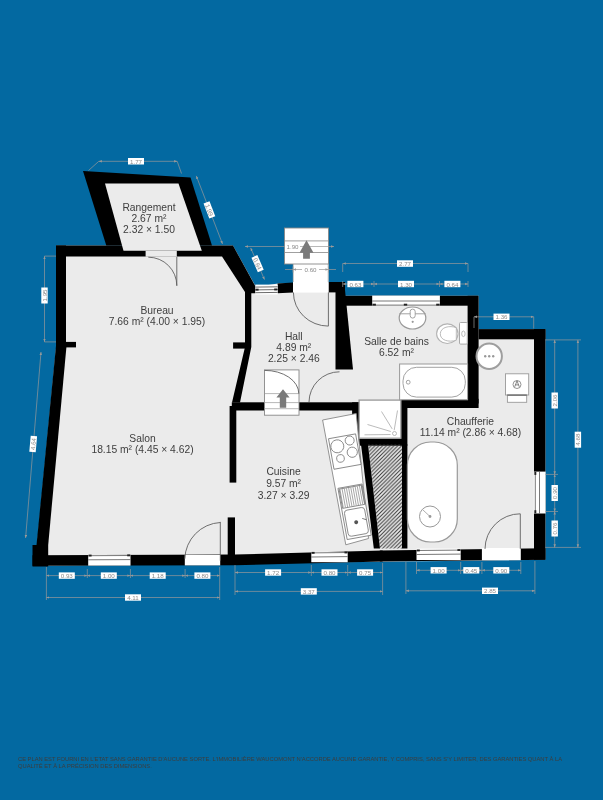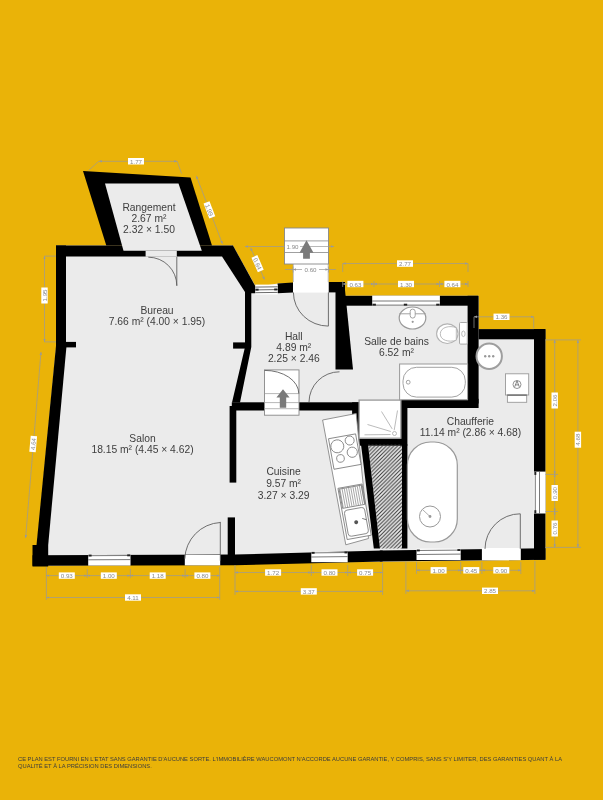--- a/index.html
+++ b/index.html
@@ -1,16 +1,16 @@
 <!DOCTYPE html>
 <html><head>
 <meta charset="utf-8">
 <style>
   html,body{margin:0;padding:0;background:#ffffff;}
-  #page{width:603px;height:800px;position:relative;background:#eab308;overflow:hidden;}
+  #page{width:603px;height:800px;position:relative;background:#0369a1;overflow:hidden;}
   svg{position:absolute;top:0;left:0;}
   text{font-family:"Liberation Sans",sans-serif;}
   .room{fill:#3d3d3d;font-size:10.3px;}
   .dim{fill:#8a8a8a;font-size:6.2px;}
   .dimline{stroke:#9a9a9a;stroke-width:0.7;fill:none;}
   .door{stroke:#606060;stroke-width:0.9;fill:none;}
 </style>
 </head>
 <body>
 <div id="page">

